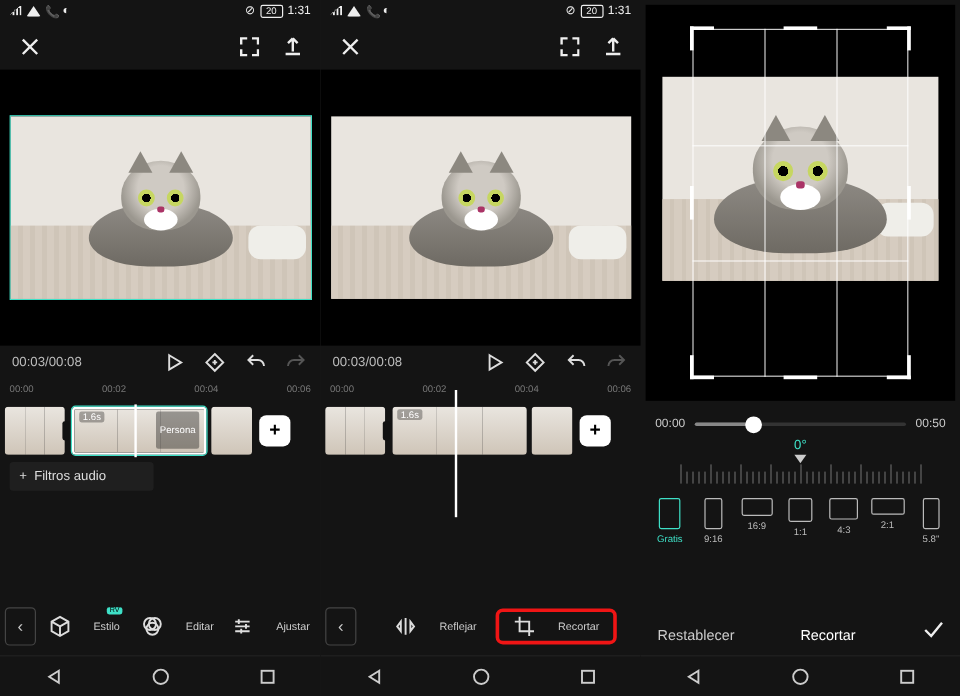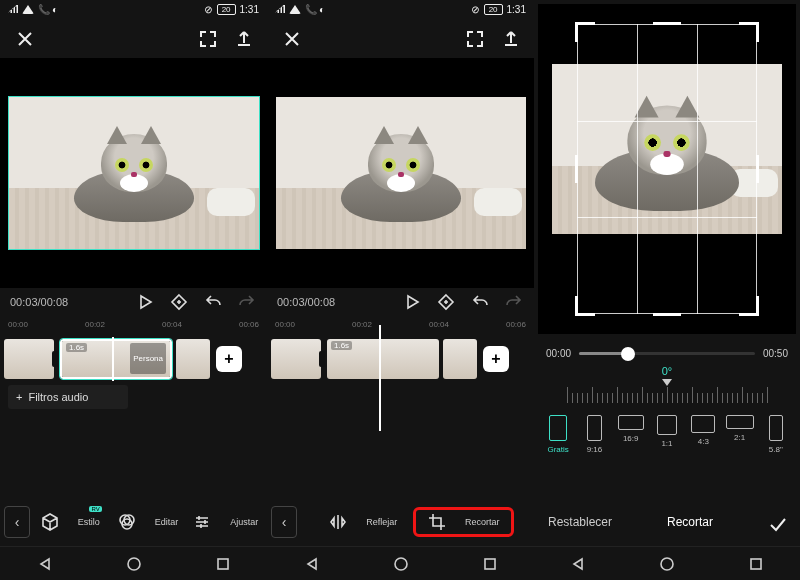--- a/index.html
+++ b/index.html
@@ -106,21 +106,21 @@
   .rotscale { height:24px; margin:2px 12px 6px; position:relative; display:flex; align-items:flex-end; justify-content:center; gap:4px;}
   .tick{width:1px;background:#666;}
   .tick.s{height:10px;} .tick.m{height:16px;}
   .rotcar{position:absolute;left:50%;top:0;transform:translateX(-50%);width:0;height:0;border-left:5px solid transparent;border-right:5px solid transparent;border-top:7px solid #ccc;}
 
   .ratios { display:flex; padding:6px 8px; gap:4px; overflow:hidden; }
   .ratio { flex:1; display:flex; flex-direction:column; align-items:center; gap:4px; color:#bbb; font-size:8px;}
   .ratio.active { color:#3ee0c7; }
   .rbox { border:1.5px solid currentColor; border-radius:2px; }
 
-  .croprow { position:absolute; bottom:34px; left:0; right:0; display:flex; align-items:flex-start; justify-content:space-between; padding:10px 14px; color:#ccc; font-size:12px;}
+  .croprow { position:absolute; bottom:34px; left:0; right:0; display:flex; align-items:flex-end; justify-content:space-between; padding:10px 14px; color:#ccc; font-size:12px;}
   .croprow .ctr{flex:1;text-align:center;color:#fff;}
   .check svg{width:18px;height:18px;stroke:#eee;fill:none;stroke-width:2;}
 </style>
 </head>
 <body>
 
 <div class="panel p1">
 
   <div class="status">
     <div class="left">

